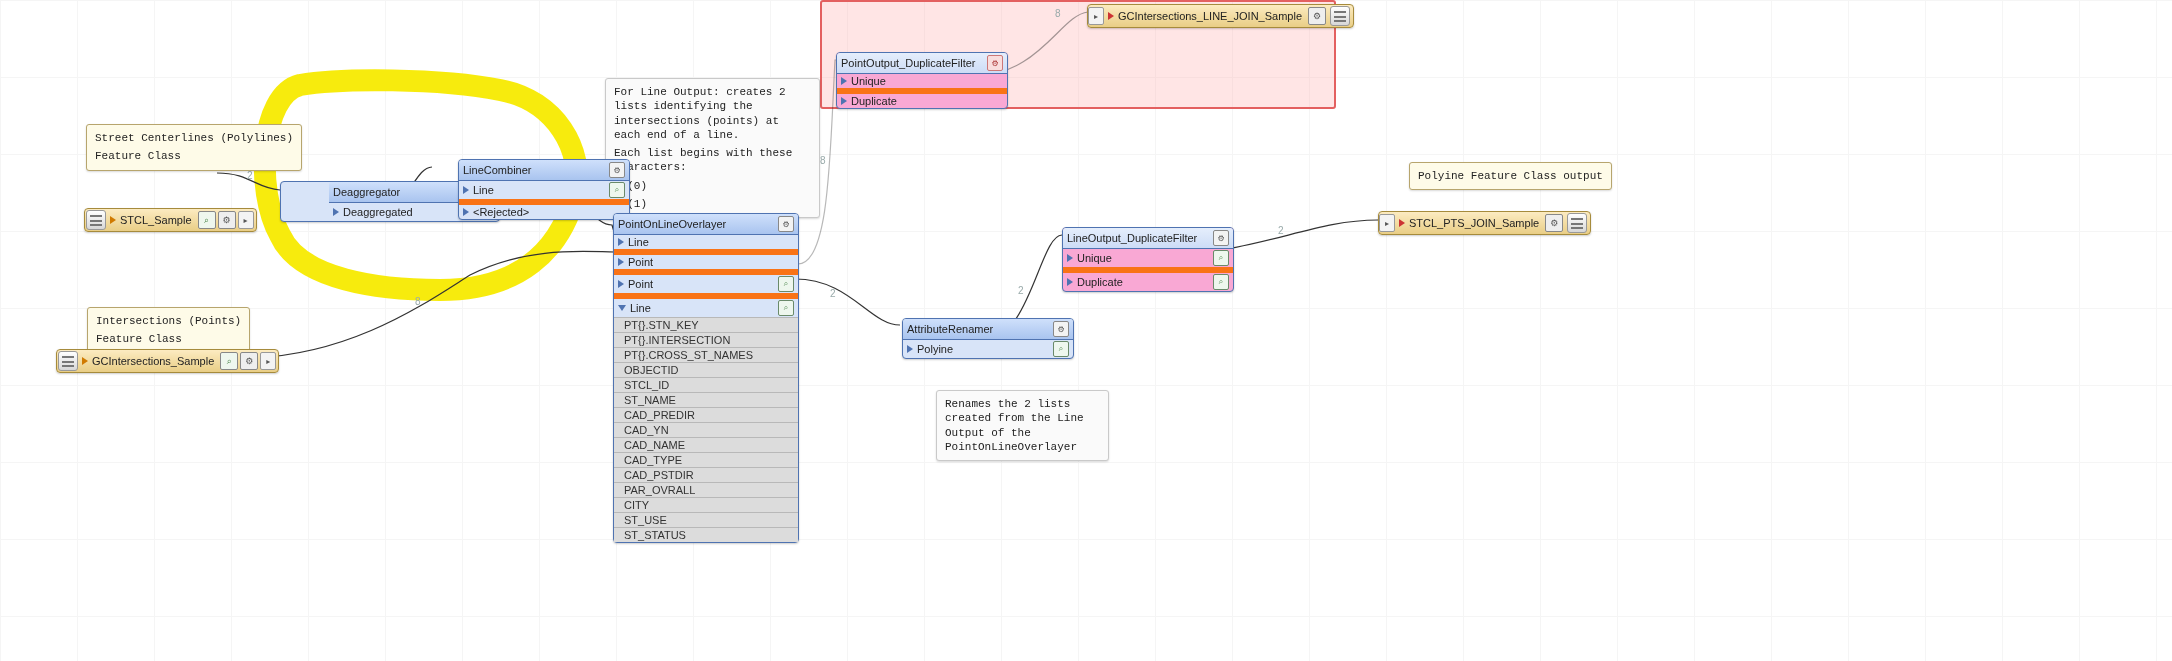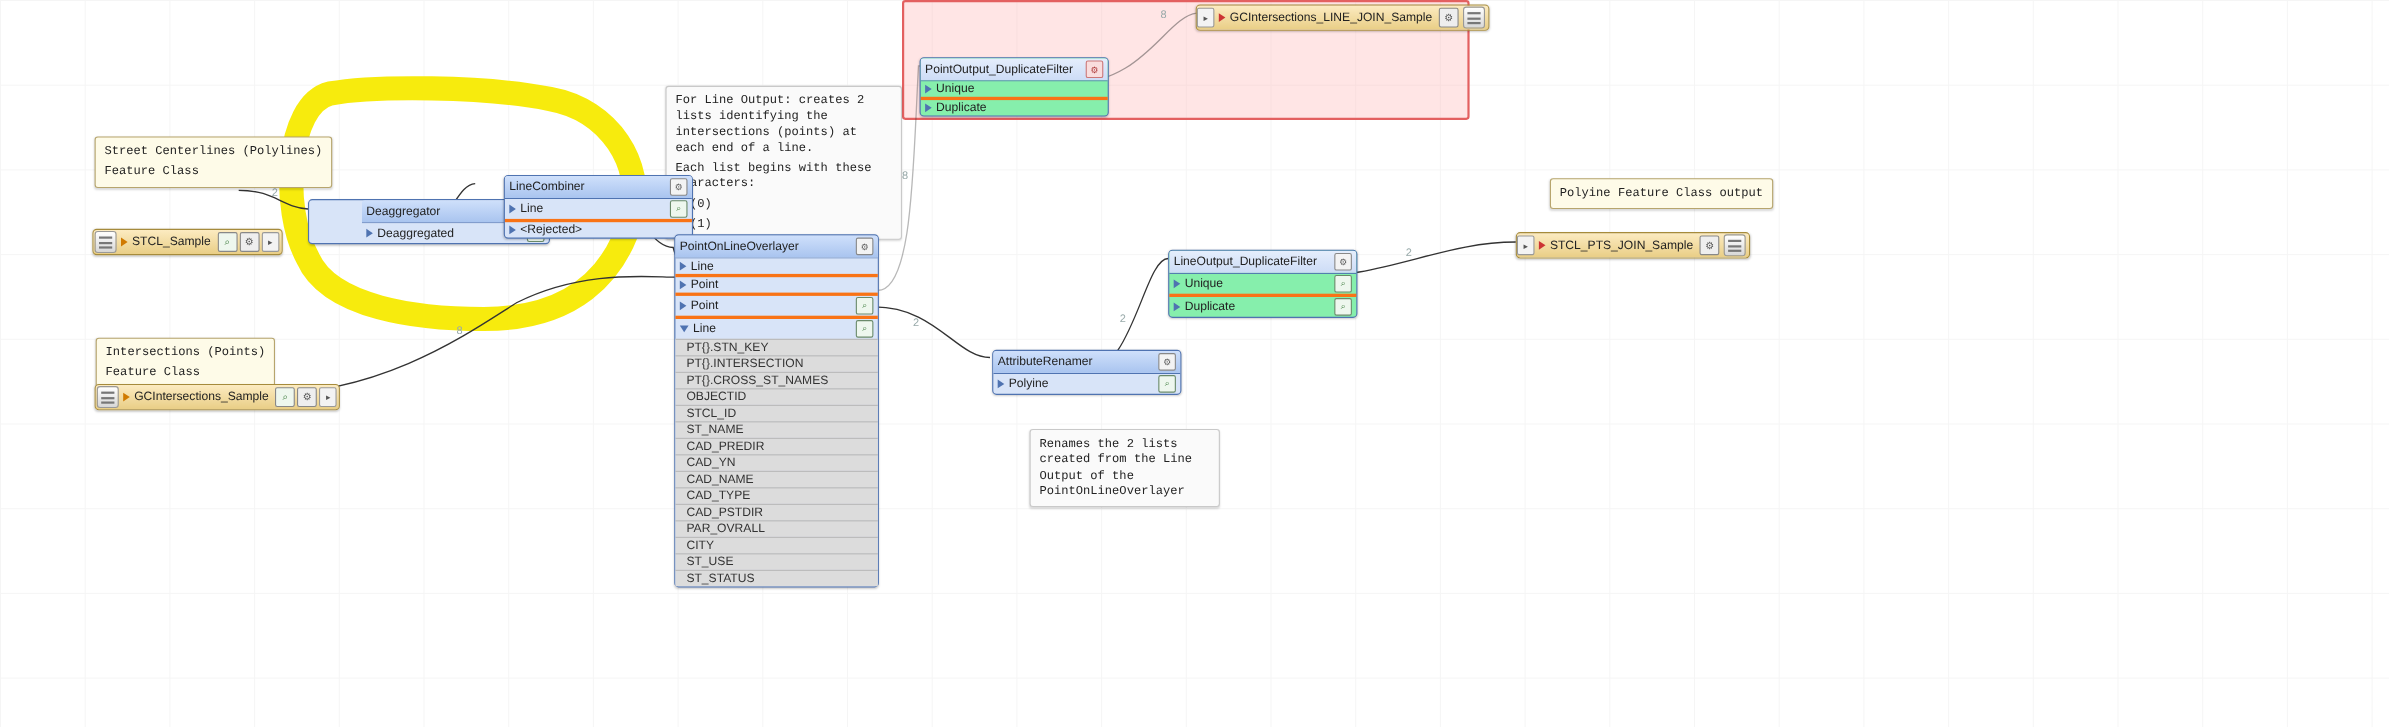--- a/index.html
+++ b/index.html
@@ -119,26 +119,26 @@
   .xform .hdr .name { flex:1; white-space:nowrap; font-weight:normal;}
   .xform .hdr .gear {
     width:14px;height:14px;border:1px solid #888;background:#f3f3f3;border-radius:2px;
     display:flex;align-items:center;justify-content:center;font-size:8px;color:#555;margin-left:4px;
   }
   .xform .hdr .gear.red { background:#f9dddd;color:#a33;border-color:#c77;}
   .xform .ports { }
   .xform .port, .xform .attr {
     display:flex;align-items:center;
     padding:1px 4px;
-    border-top:3px solid #f97316;
+    border-top:6px solid #f97316;
     font-size:11px;
   }
   .xform .port:first-child { border-top:none; }
   .xform.light .hdr { background: linear-gradient(#e5eefc,#cddcf6);}
-  .xform.light { background:#86efac;}
+  .xform.light { background:#f9a8d4;}
   .xform .port .tri {
     width:0;height:0;border-top:4px solid transparent;border-bottom:4px solid transparent;
     border-left:6px solid #4f73b1;margin-right:4px;
   }
   .xform .port .tri.down {
     border-left:4px solid transparent;border-right:4px solid transparent;border-top:6px solid #4f73b1;border-bottom:none;width:0;height:0;margin-right:4px;
   }
   .xform .port .lbl { flex:1; white-space:nowrap;}
   .xform .port .mag {
     width:14px;height:14px;border:1px solid #6a8a6a;background:#eef7ee;border-radius:2px;
@@ -219,21 +219,21 @@
 
 <div class="feature" style="left:84px; top:164px;margin-top:44px;">
   <span class="dbicon"></span>
   <span class="arrow out"></span>
   <span class="name">STCL_Sample</span>
   <span class="mag">⌕</span>
   <span class="gear">⚙</span>
   <span class="expand">▸</span>
 </div>
 
-<div class="feature" style="left:86px; top:349px;">
+<div class="feature" style="left:56px; top:349px;">
   <span class="dbicon"></span>
   <span class="arrow out"></span>
   <span class="name">GCIntersections_Sample</span>
   <span class="mag">⌕</span>
   <span class="gear">⚙</span>
   <span class="expand">▸</span>
 </div>
 
 <div class="feature writer" style="left:1087px; top:4px;">
   <span class="expand">▸</span>

